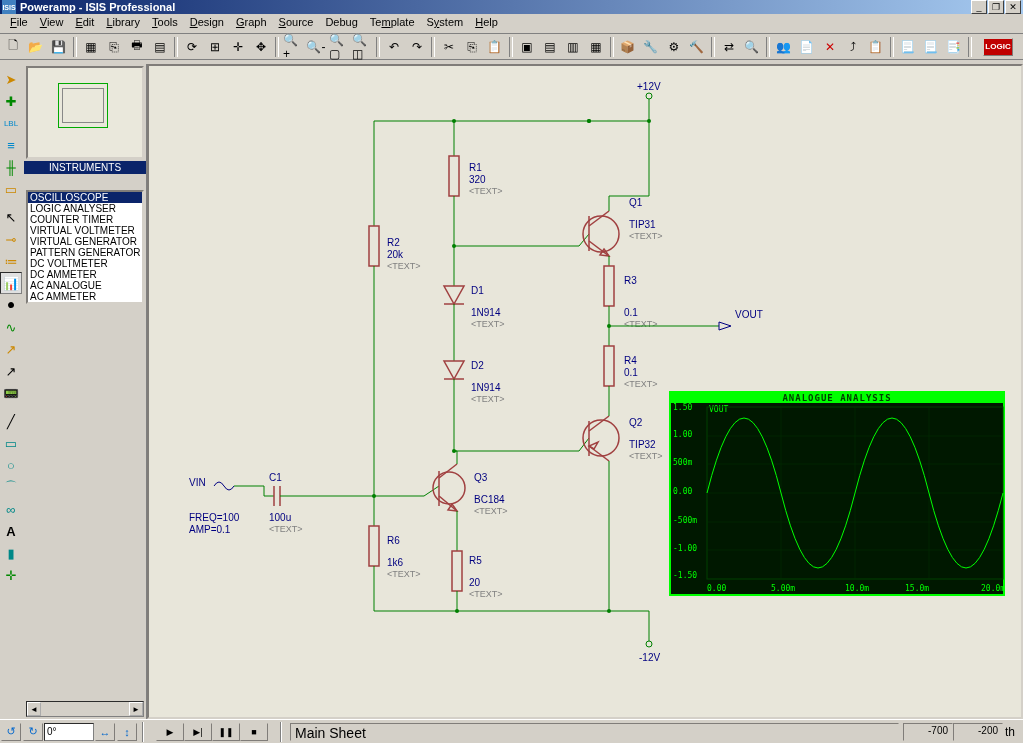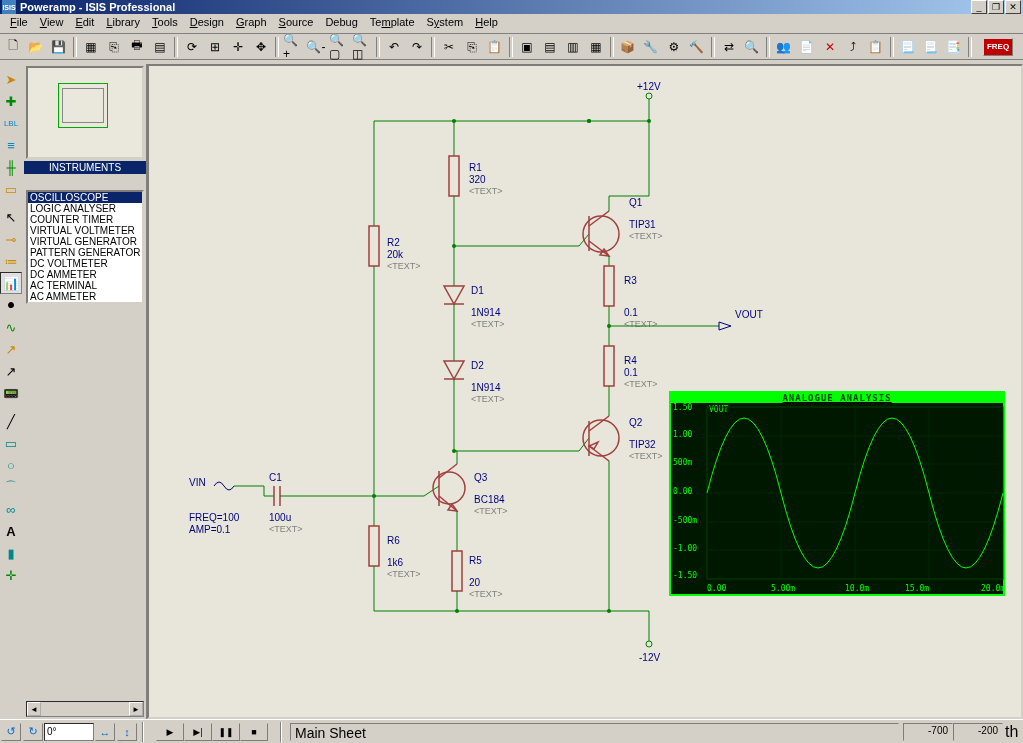--- a/index.html
+++ b/index.html
@@ -50,21 +50,21 @@
 .canvas-wrap { flex: 1; position: relative; background: #e8e6da; border: 2px inset #d4d0c8; overflow: hidden; }
 .dotgrid { position: absolute; inset: 0; background-image: radial-gradient(circle, #808080 0.5px, transparent 0.5px); background-size: 12px 12px; background-position: 2px 2px; }
 .schematic { position: absolute; inset: 0; }
 .wire { stroke: #008000; stroke-width: 1; fill: none; }
 .comp { stroke: #a04040; stroke-width: 1.5; fill: none; }
 .node { fill: #008000; }
 .clabel { fill: #000080; font-family: Arial; font-size: 10px; }
 .clabel-sm { fill: #808080; font-family: Arial; font-size: 9px; }
 
 
-.scope { position: absolute; right: 16px; top: 325px; width: 336px; height: 205px; background: #001800; border: 2px solid #00ff00; text-decoration: underline; }
+.scope { position: absolute; right: 16px; top: 325px; width: 336px; height: 205px; background: #001800; border: 2px solid #00ff00; }
 .scope-title { background: #00ff00; color: #004000; text-align: center; font-size: 9px; font-family: monospace; padding: 0; font-weight: bold; letter-spacing: 1px; }
 .scope-body { position: relative; height: 190px; }
 .scope-grid { position: absolute; inset: 0; }
 .scope-wave { position: absolute; inset: 0; }
 .scope-ylabel { position: absolute; left: 2px; font-size: 8px; color: #00ff00; font-family: monospace; }
 .scope-xlabel { position: absolute; bottom: 0; font-size: 8px; color: #00ff00; font-family: monospace; }
 .scope-signal { position: absolute; left: 38px; top: 2px; font-size: 8px; color: #00ff00; font-family: monospace; }
 
 
 .statusbar { position: absolute; bottom: 0; left: 0; right: 0; height: 24px; background: #d4d0c8; display: flex; align-items: center; border-top: 1px solid #fff; }
@@ -147,21 +147,21 @@
   <div class="tbtn">👥</div>
   <div class="tbtn">📄</div>
   <div class="tbtn" style="color:#c00">✕</div>
   <div class="tbtn">⤴</div>
   <div class="tbtn">📋</div>
   <div class="sep"></div>
   <div class="tbtn">📃</div>
   <div class="tbtn">📃</div>
   <div class="tbtn">📑</div>
   <div class="sep"></div>
-  <div class="ares-btn">FREQ</div>
+  <div class="ares-btn">LOGIC</div>
 </div>
 
 <div class="main">
 
   <div class="leftstrip">
     <div class="lsbtn" style="color:#c80">➤</div>
     <div class="lsbtn" style="color:#080">✚</div>
     <div class="lsbtn" style="color:#08c;font-size:8px">LBL</div>
     <div class="lsbtn" style="color:#08c">≡</div>
     <div class="lsbtn" style="color:#080">╫</div>
@@ -195,21 +195,21 @@
     <div class="instruments-hdr">INSTRUMENTS</div>
     <div class="instruments-list">
       <div class="inst-item sel">OSCILLOSCOPE</div>
       <div class="inst-item">LOGIC ANALYSER</div>
       <div class="inst-item">COUNTER TIMER</div>
       <div class="inst-item">VIRTUAL VOLTMETER</div>
       <div class="inst-item">VIRTUAL GENERATOR</div>
       <div class="inst-item">PATTERN GENERATOR</div>
       <div class="inst-item">DC VOLTMETER</div>
       <div class="inst-item">DC AMMETER</div>
-      <div class="inst-item">AC TERMINAL</div>
+      <div class="inst-item">AC ANALOGUE</div>
       <div class="inst-item">AC AMMETER</div>
     </div>
     <div class="sidefill"></div>
     <div class="side-scroll">
       <div class="arr">◄</div>
         <div class="track"></div>
         <div class="arr">►</div>
     </div>
   </div>
 
@@ -404,14 +404,14 @@
   <div class="play-btns">
     <div class="play-btn">▶</div>
     <div class="play-btn">▶|</div>
     <div class="play-btn">❚❚</div>
     <div class="play-btn">■</div>
   </div>
   <div class="sb-sep"></div>
   <div class="sb-status">Main Sheet</div>
   <div class="sb-coord">-700</div>
   <div class="sb-coord">-200</div>
-  <div style="width:20px;padding:1px 2px;font-size:16px">th</div>
+  <div style="width:20px;padding:1px 2px;font-size:12px">th</div>
 </div>
 
 </body></html>

